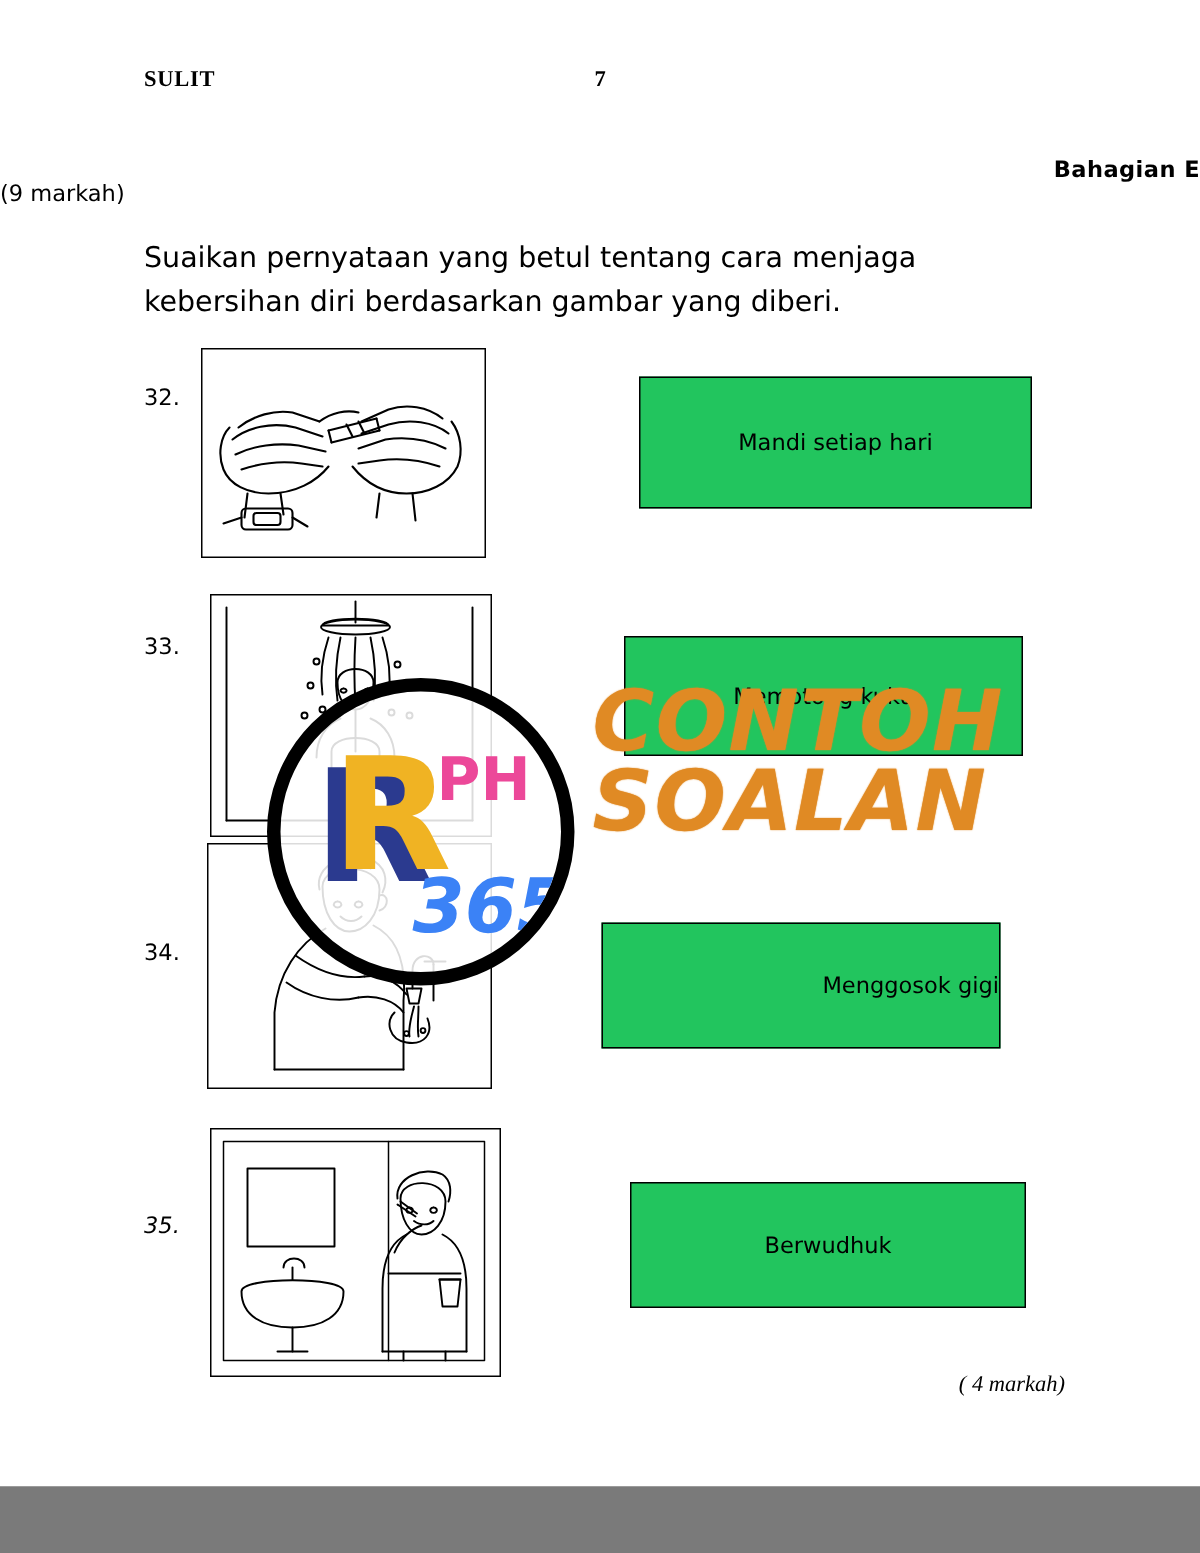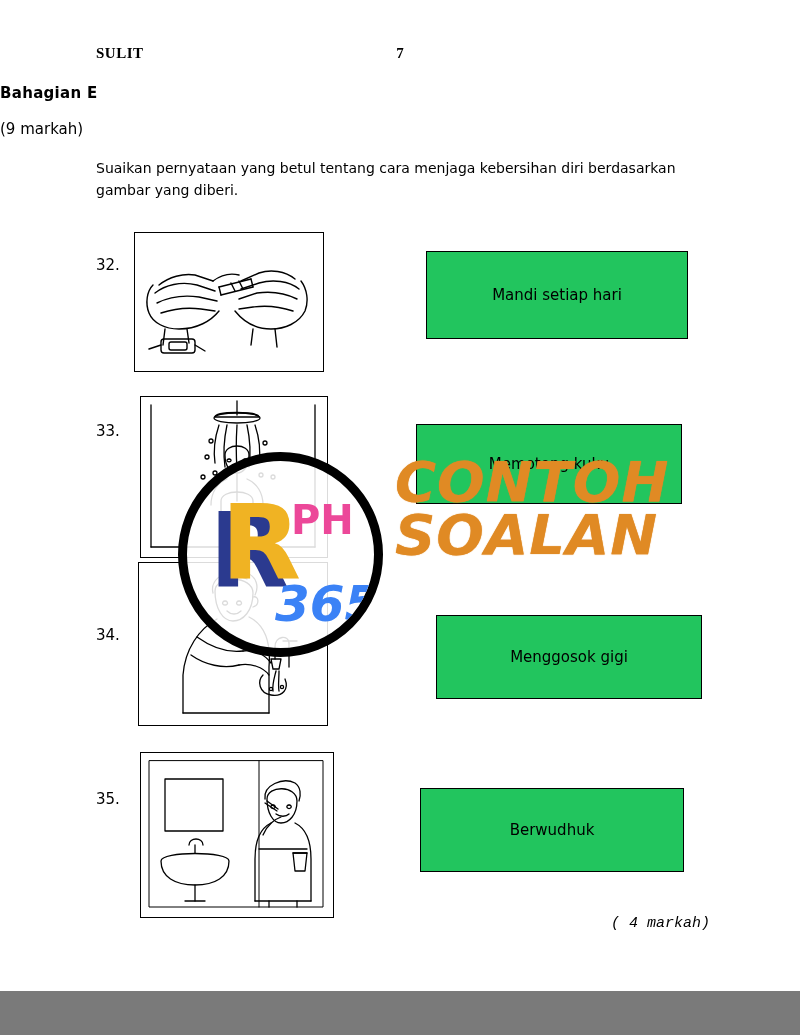--- a/index.html
+++ b/index.html
@@ -41,24 +41,24 @@
     width: 800px;
     text-align: center;
     font-family: "Liberation Serif", serif;
     font-weight: bold;
     font-size: 15px;
   }
 
   
   .section-title {
     position: absolute;
-    top: 84px;
-    left: 0;
-    width: 800px;
-    text-align: left;
+    top: 104px;
+    left: 0;
+    width: 800px;
+    text-align: right;
     font-size: 15px;
     font-weight: bold;
     font-family: "DejaVu Sans", sans-serif;
     letter-spacing: 0.3px;
   }
   .section-marks {
     position: absolute;
     top: 120px;
     left: 0;
     width: 800px;
@@ -66,21 +66,21 @@
     font-size: 15px;
     font-family: "DejaVu Sans", sans-serif;
   }
 
   
   .instruction {
     position: absolute;
     top: 158px;
     left: 96px;
     width: 600px;
-    font-size: 14px;
+    font-size: 19px;
     font-family: "DejaVu Sans", sans-serif;
     line-height: 1.55;
   }
 
   
   .qnum {
     position: absolute;
     font-size: 15px;
     font-family: "DejaVu Sans", sans-serif;
     margin-top: 28px;
@@ -110,21 +110,21 @@
   .footer-marks {
     position: absolute;
     top: 915px;
     left: 0;
     width: 800px;
     text-align: right;
     padding-right: 90px;
     box-sizing: border-box;
     font-size: 15px;
     font-style: italic;
-    font-family: Liberation Mono, monospace;
+    font-family: Liberation Serif, serif;
   }
 
   
   .wm-text {
     position: absolute;
     left: 395px;
     top: 455px;
     width: 300px;
     font-family: "DejaVu Sans", sans-serif;
     font-weight: bold;
@@ -322,25 +322,25 @@
       <path d="M144 78 L158 78"></path>
 
       <path d="M137 108 C135 116 133 122 134 128"></path>
       <path d="M140 108 C140 116 139 122 140 128"></path>
       <circle cx="132" cy="126" r="1.6"></circle>
       <circle cx="143" cy="124" r="1.6"></circle>
 
       <path d="M124 112 C118 118 120 130 132 132 C144 134 150 126 146 116"></path>
     </svg>
   </div>
-  <div class="abox" style="left:436px; top:615px; width:264px; height:82px;">
+  <div class="abox" style="left:401px; top:615px; width:264px; height:82px;justify-content:flex-end;">
     <span>Menggosok gigi</span>
   </div>
 
-  <div class="qnum" style="left:96px; top:762px;">35.</div>
+  <div class="qnum" style="left:96px; top:780px;font-style:italic;">35.</div>
   <div class="pic" style="left:140px; top:752px; width:192px; height:164px;">
     <svg width="190" height="162" viewBox="0 0 190 162" fill="none" stroke="#000" stroke-width="1.3" stroke-linecap="round" stroke-linejoin="round">
 
       <path d="M8 8 L8 154 L182 154 L182 8 Z" stroke-width="1"></path>
       <path d="M118 8 L118 154" stroke-width="1"></path>
 
       <rect x="24" y="26" width="58" height="52"></rect>
 
       <path d="M20 108 C20 98 88 98 88 108 C88 124 74 132 54 132 C34 132 20 124 20 108 Z"></path>
       <path d="M54 132 L54 148"></path>

